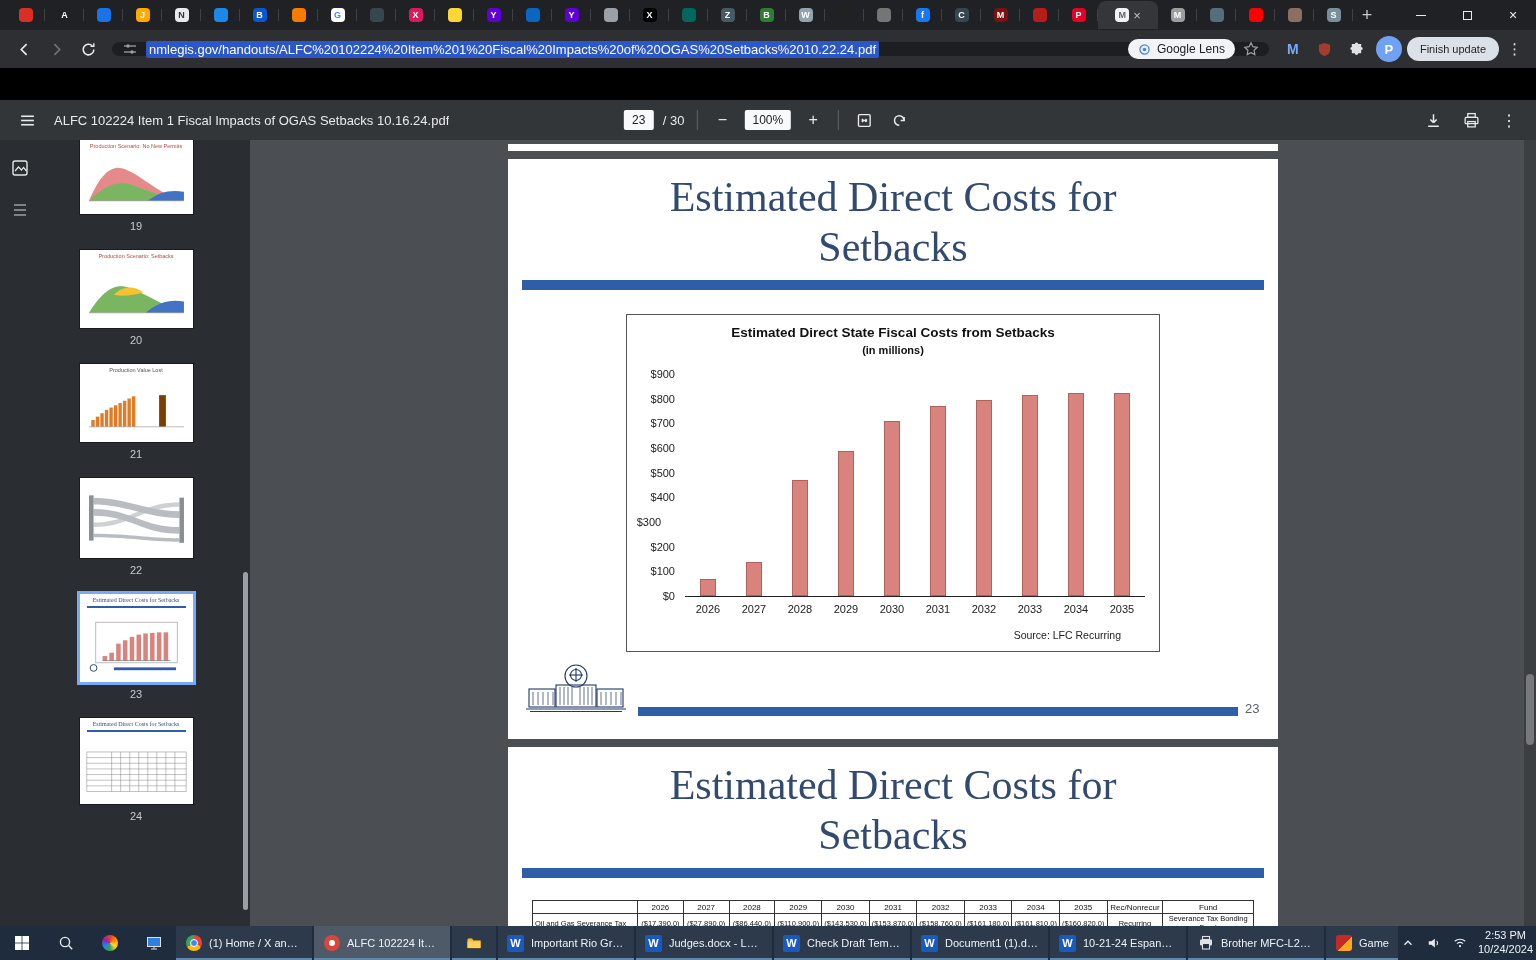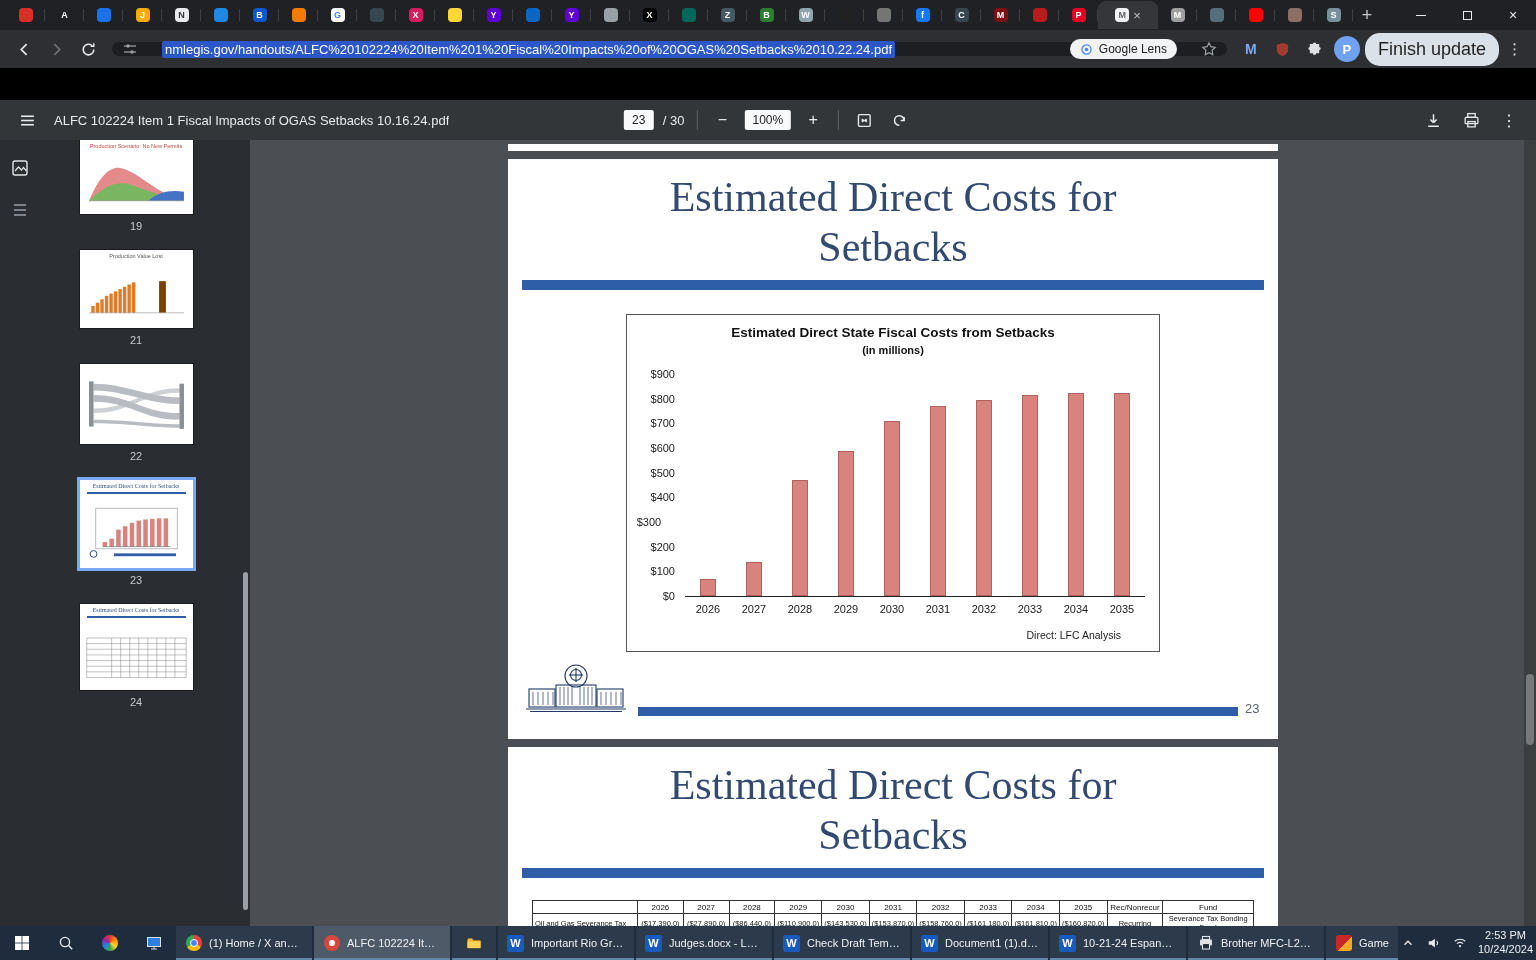--- a/index.html
+++ b/index.html
@@ -19,27 +19,27 @@
   .wincontrols{margin-left:auto;display:flex;height:30px}
   .wc{width:46px;height:30px;display:grid;place-items:center;color:#e8eaed}
   .wc-min{width:10px;height:1px;background:#e8eaed;display:block}
   .wc-max{width:9px;height:9px;border:1px solid #e8eaed;display:block}
   .wc-close{font-size:14px;line-height:1}
 
   
   .toolbar{height:38px;background:#2e2f33;display:flex;align-items:center;padding:0 10px;gap:4px}
   .navbtn{width:28px;height:28px;display:grid;place-items:center;border-radius:50%}
   .navbtn svg{width:17px;height:17px}
-  .omnibox{flex:1;height:14px;background:#1d1e21;border-radius:15px;display:flex;align-items:center;padding:0 10px;gap:24px;min-width:0;margin:0 6px}
+  .omnibox{flex:1;height:14px;background:#1d1e21;border-radius:15px;display:flex;align-items:center;padding:0 10px;gap:8px;min-width:0;margin:0 6px}
   .url{font-size:13px;color:#fff;white-space:nowrap;overflow:hidden;background:#2b57c8;padding:1px 3px;border-radius:2px}
   .lens-chip{margin-left:auto;display:flex;align-items:center;gap:6px;background:#f1f3f4;color:#202124;border-radius:13px;padding:3px 10px;font-size:12px;flex:none}
   .act{width:28px;height:28px;display:grid;place-items:center}
   .mail-ic{color:#7ba9f7;font-weight:bold;font-size:14px}
   .avatar{width:26px;height:26px;border-radius:50%;background:#6fa2f2;color:#fff;font-weight:bold;font-size:13px;display:grid;place-items:center}
-  .update-btn{background:#dbe1e8;color:#1f1f1f;font-size:18px;padding:6px 13px;border-radius:15px;white-space:nowrap}
+  .update-btn{background:#dbe1e8;color:#1f1f1f;font-size:11px;padding:6px 13px;border-radius:15px;white-space:nowrap}
   .dots{color:#dfe1e5;font-size:15px;padding:0 4px}
 
   .blackgap{height:32px;background:#000}
 
   
   .pdftoolbar{height:40px;background:#323639;display:flex;align-items:center;padding:0 14px;gap:14px;position:relative;box-shadow:0 1px 3px rgba(0,0,0,.5)}
   .pdf-title{font-size:13px;color:#e8eaed;white-space:nowrap;overflow:hidden;text-overflow:ellipsis;max-width:560px}
   .center-controls{position:absolute;left:50%;transform:translateX(-50%);display:flex;align-items:center;gap:9px}
   .page-input{width:30px;height:20px;background:#f8f9fa;color:#202124;border:none;border-radius:2px;text-align:center;font-size:12px;font-family:"Liberation Sans",sans-serif}
   .page-total{color:#e8eaed;font-size:13px}
@@ -375,20 +375,35 @@
                 <svg viewBox="0 0 100 44">
                   <rect width="100" height="44" fill="#fff"></rect>
                   <path d="M8 38 C20 10 30 6 40 10 C55 16 70 32 92 38 Z" fill="#e58a8a"></path>
                   <path d="M8 38 C22 24 34 20 46 24 C62 30 76 35 92 38 Z" fill="#7ab661"></path>
                   <path d="M60 38 C70 30 80 28 92 30 L92 38 Z" fill="#4472c4"></path>
                   <line x1="8" y1="38" x2="92" y2="38" stroke="#999" stroke-width="0.6"></line>
                 </svg>
               </div>
             </div>
             <div class="thumb-label">19</div>
+          </div>
+          <div class="thumb">
+            <div class="thumb-img" style="height: 78px;">
+              <div class="thumb-title" style="color: rgb(184, 74, 66);">Production Scenario: Setbacks</div>
+              <div class="thumb-chart">
+                <svg viewBox="0 0 100 44">
+                  <rect width="100" height="44" fill="#fff"></rect>
+                  <path d="M8 38 C22 16 32 12 44 16 C60 22 76 33 92 38 Z" fill="#7ab661"></path>
+                  <path d="M30 22 C38 14 48 14 56 20 C48 22 38 24 30 22 Z" fill="#f2c230"></path>
+                  <path d="M58 38 C70 28 80 26 92 28 L92 38 Z" fill="#4472c4"></path>
+                  <line x1="8" y1="38" x2="92" y2="38" stroke="#999" stroke-width="0.6"></line>
+                </svg>
+              </div>
+            </div>
+            <div class="thumb-label">20</div>
           </div>
           <div class="thumb">
             <div class="thumb-img" style="height: 78px;">
               <div class="thumb-title" style="color: rgb(85, 85, 85);">Production Value Lost</div>
               <div class="thumb-chart">
                 <svg viewBox="0 0 100 52">
                   <rect width="100" height="52" fill="#fff"></rect>
                   <g fill="#e07b28">
                     <rect x="10" y="36" width="3" height="6"></rect>
                     <rect x="14" y="33" width="3" height="9"></rect>
@@ -533,21 +548,21 @@
               <div class="xtick">2027</div>
               <div class="xtick">2028</div>
               <div class="xtick">2029</div>
               <div class="xtick">2030</div>
               <div class="xtick">2031</div>
               <div class="xtick">2032</div>
               <div class="xtick">2033</div>
               <div class="xtick">2034</div>
               <div class="xtick">2035</div>
             </div>
-          <div class="c-source">Direct: LFC Analysis</div>
+          <div class="c-source">Source: LFC Recurring</div>
         </div>
         <svg class="logo" viewBox="0 0 100 54" fill="none" stroke="#1f3864" stroke-width="1.1">
           <rect x="3" y="30" width="26" height="18"></rect>
           <rect x="71" y="30" width="26" height="18"></rect>
           <rect x="30" y="26" width="40" height="22"></rect>
           <circle cx="50" cy="17" r="11"></circle>
           <circle cx="50" cy="16" r="5.5"></circle>
           <line x1="50" y1="9" x2="50" y2="23"></line>
           <line x1="43" y1="16" x2="57" y2="16"></line>
           <g stroke-width="0.7">

